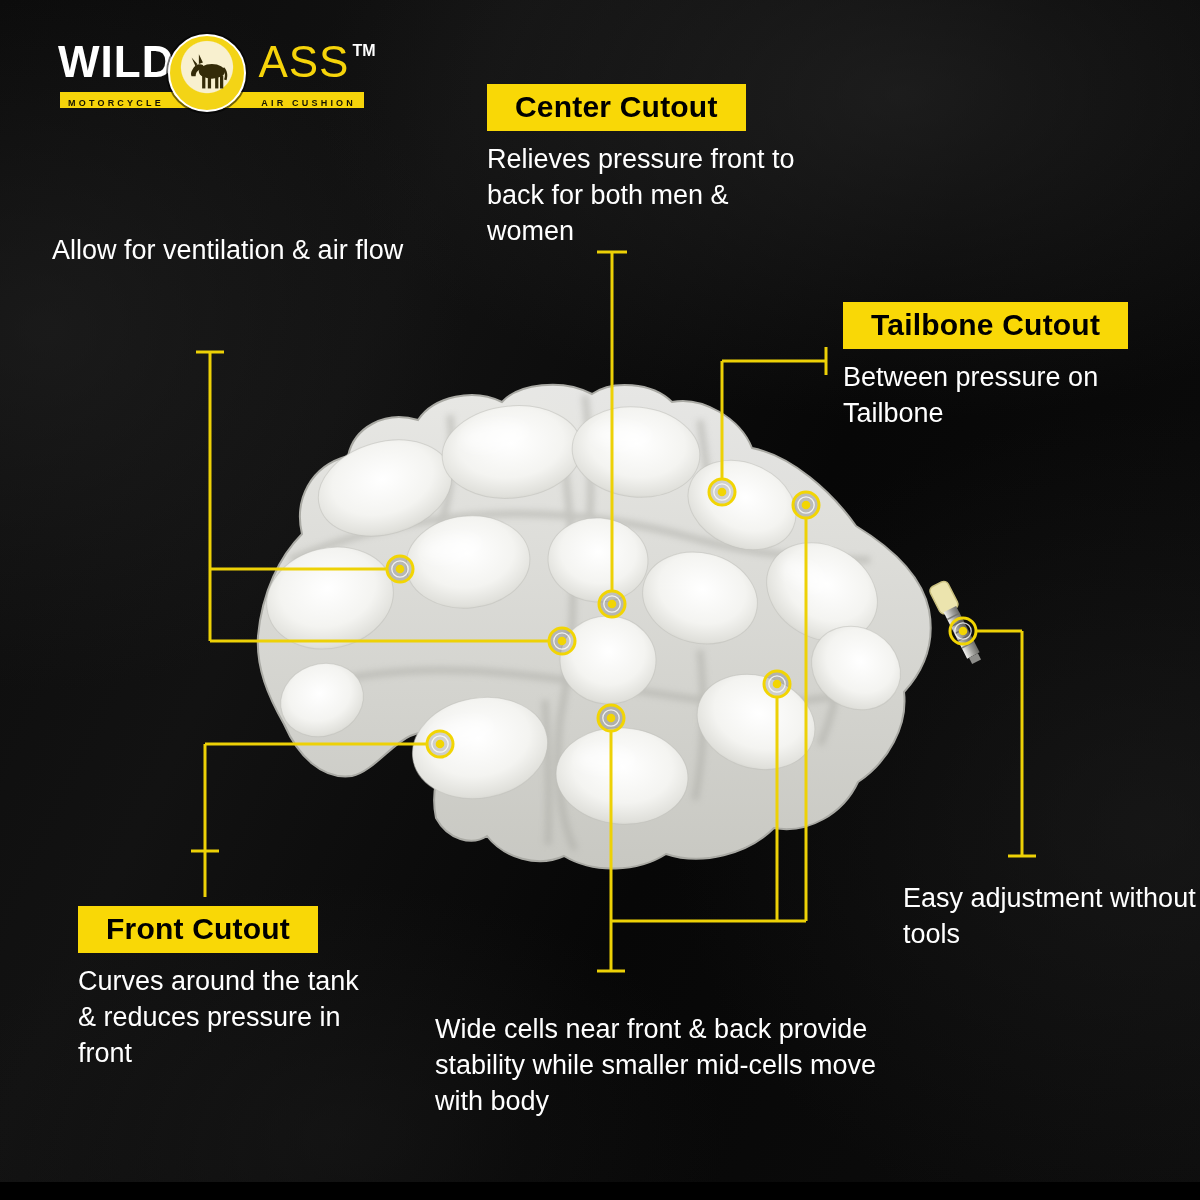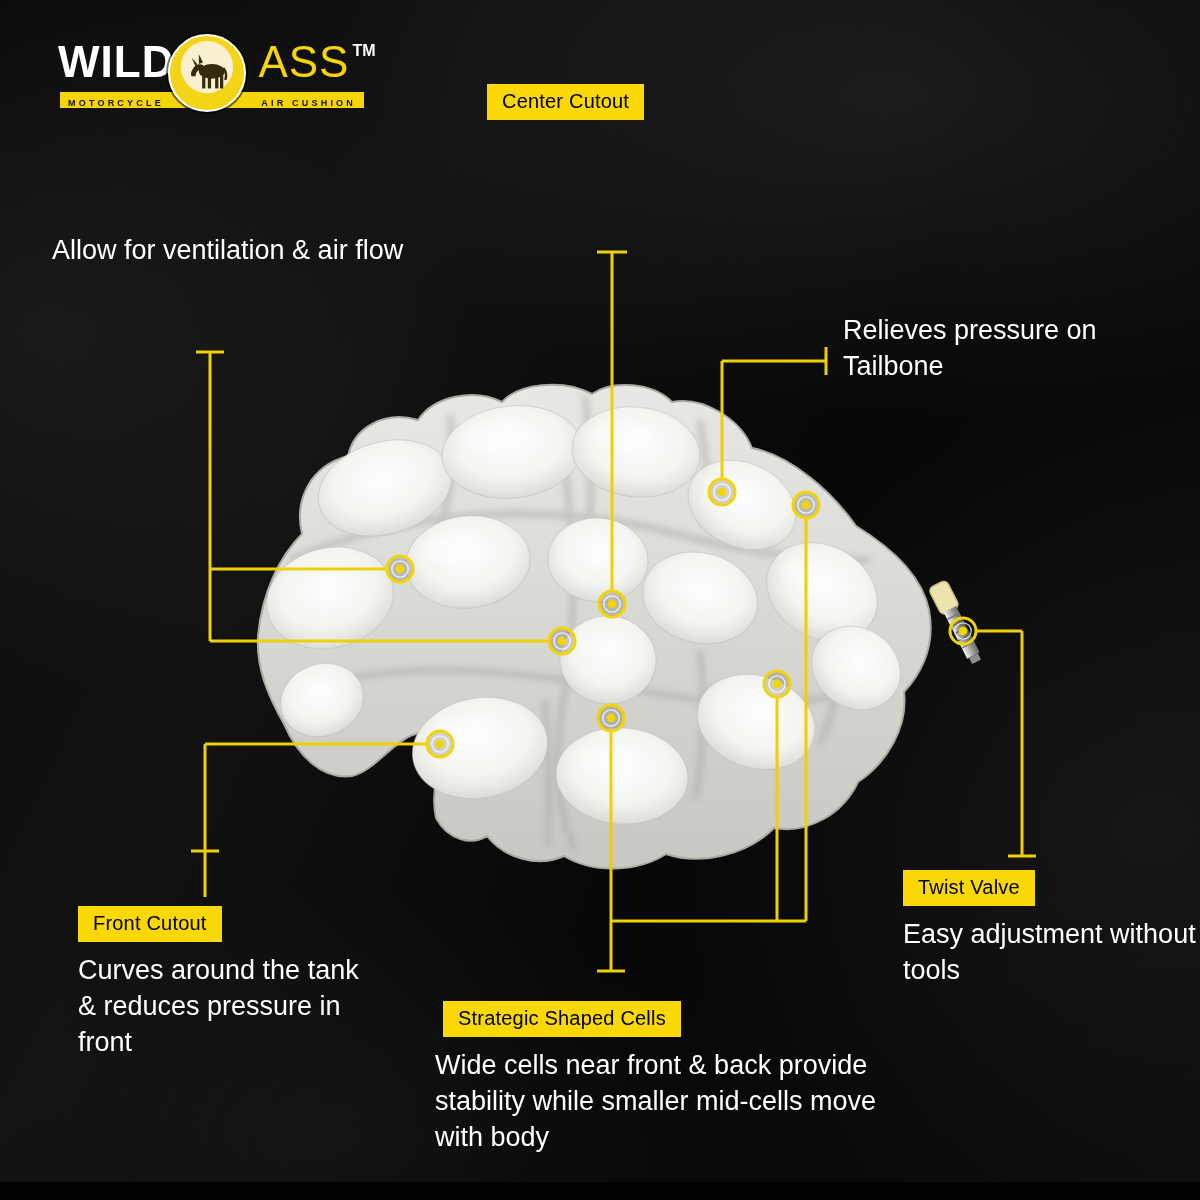--- a/index.html
+++ b/index.html
@@ -11,22 +11,22 @@
       radial-gradient(900px 500px at 75% 8%,  rgba(44,44,44,.55), transparent 65%),
       radial-gradient(700px 600px at 4% 28%,  rgba(38,38,38,.50), transparent 60%),
       radial-gradient(800px 700px at 96% 70%, rgba(32,32,32,.50), transparent 60%),
       radial-gradient(650px 420px at 28% 96%, rgba(30,30,30,.45), transparent 60%),
       linear-gradient(115deg, #0b0b0b 0%, #121212 30%, #070707 60%, #0d0d0d 100%);
   }
 
   .scene { position:absolute; inset:0; z-index:1; }
 
   .callout { position:absolute; z-index:2; }
-  .label { display:inline-block; background:#F9D806; color:#000; font-weight:normal;
-           font-size:20px; line-height:1.1; padding:6px 15px 8px; letter-spacing:.2px; }
+  .label { display:inline-block; background:#F9D806; color:#000; font-weight:bold;
+           font-size:30px; line-height:1.1; padding:6px 28px 8px; letter-spacing:.2px; }
   .desc  { color:#fff; font-size:27px; line-height:1.33; margin-top:11px; }
 
   .co-center    { left:487px; top:84px;  width:320px; }
   .co-gaps      { left:52px;  top:222px; width:370px; }
   .co-tailbone  { left:843px; top:302px; width:335px; }
   .co-front     { left:78px;  top:906px; width:300px; }
   .co-twist     { left:903px; top:870px; width:300px; }
   .co-strategic { left:435px; top:1001px; width:450px; }
   .co-strategic .label { margin-left:8px; }
 
@@ -212,37 +212,37 @@
           <rect x="42" y="37" width="4" height="14"></rect>
           <rect x="48" y="35" width="4" height="16"></rect>
           <path d="M53,25 C57,29 58,35 56,41 L53,40 C55,35 54,30 51,27 Z"></path>
         </g>
       </svg>
     </div>
   </div>
 
   <div class="callout co-center">
     <div class="label">Center Cutout</div>
+    <div class="desc">Relieves pressure front to back for both men &amp; women</div>
   </div>
 
   <div class="callout co-gaps">
     <div class="desc">Allow for ventilation &amp; air flow</div>
   </div>
 
   <div class="callout co-tailbone">
-    <div class="desc">Relieves pressure on Tailbone</div>
+    <div class="label">Tailbone Cutout</div>
+    <div class="desc">Between pressure on Tailbone</div>
   </div>
 
   <div class="callout co-front">
     <div class="label">Front Cutout</div>
     <div class="desc">Curves around the tank &amp; reduces pressure in front</div>
   </div>
 
   <div class="callout co-twist">
-    <div class="label">Twist Valve</div>
     <div class="desc">Easy adjustment without tools</div>
   </div>
 
   <div class="callout co-strategic">
-    <div class="label">Strategic Shaped Cells</div>
     <div class="desc">Wide cells near front &amp; back provide stability while smaller mid-cells move with body</div>
   </div>
 </div>
 
 </body></html>

